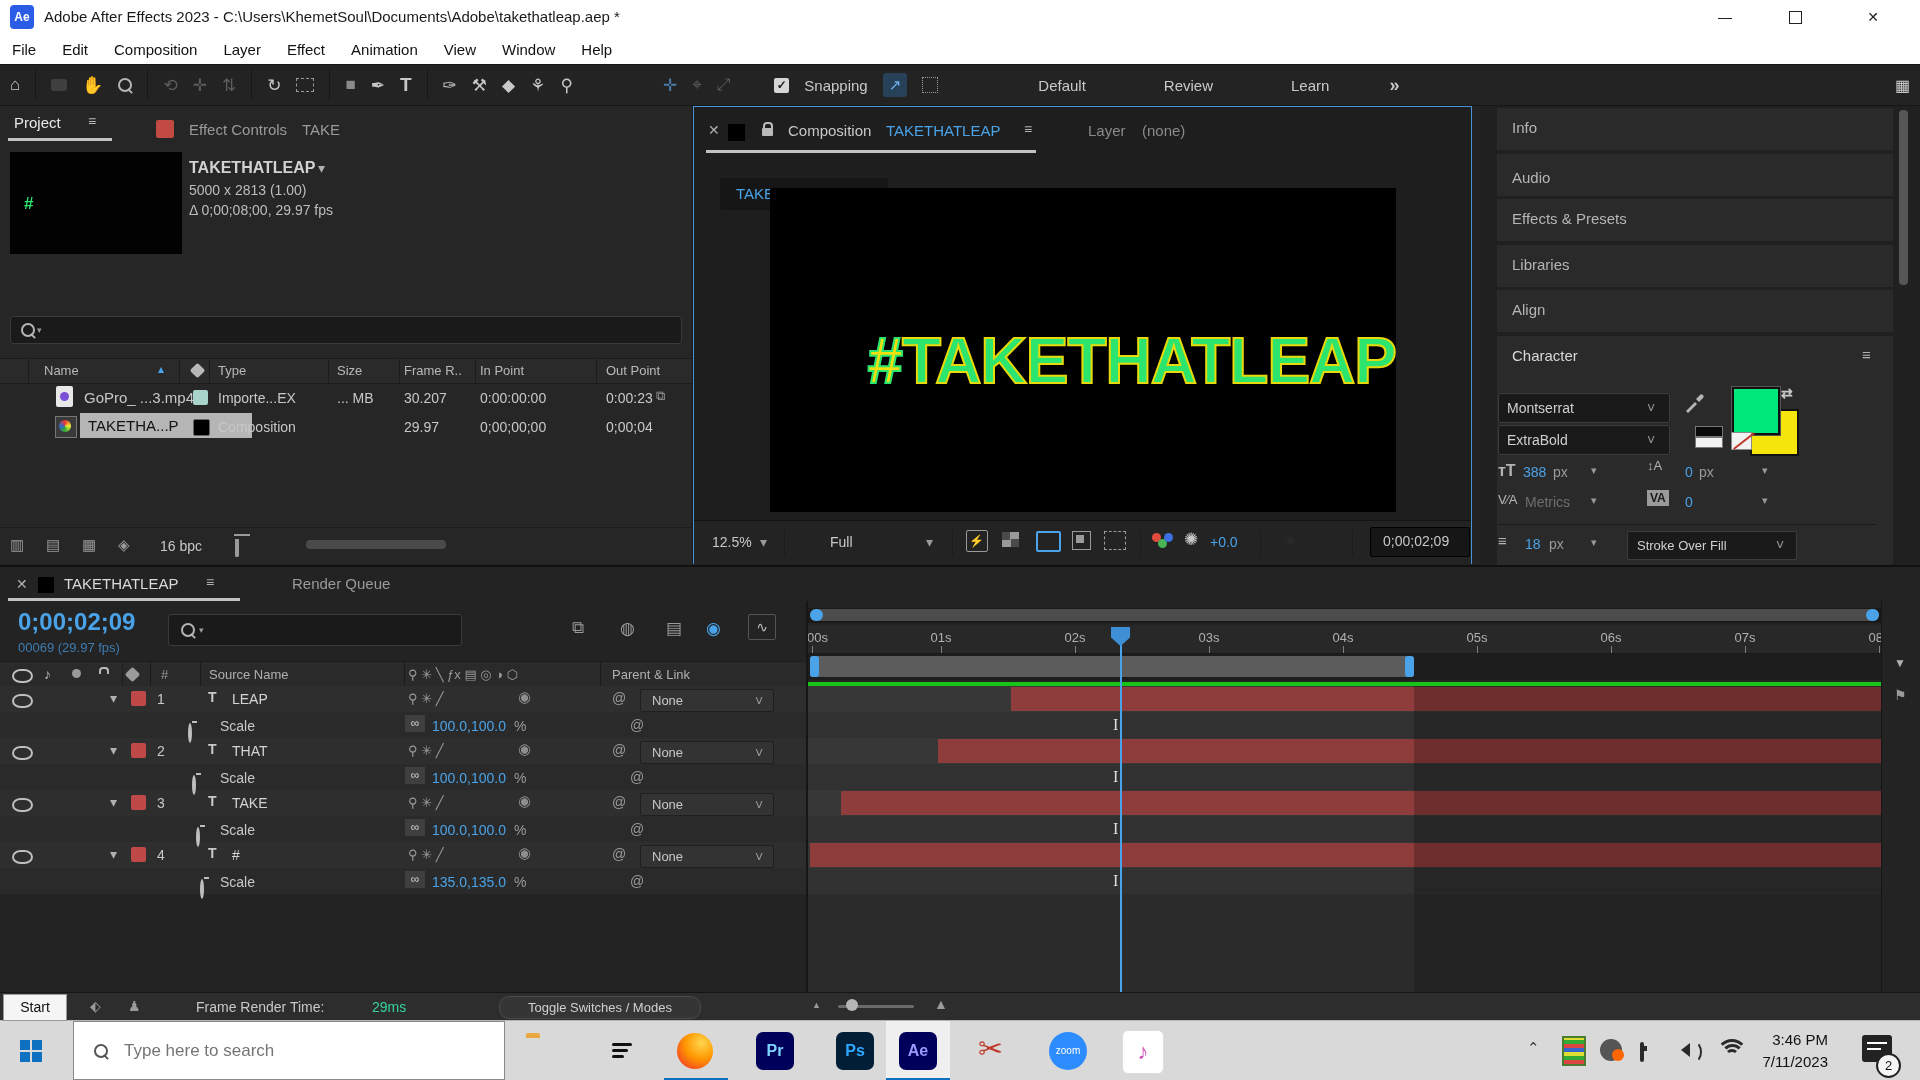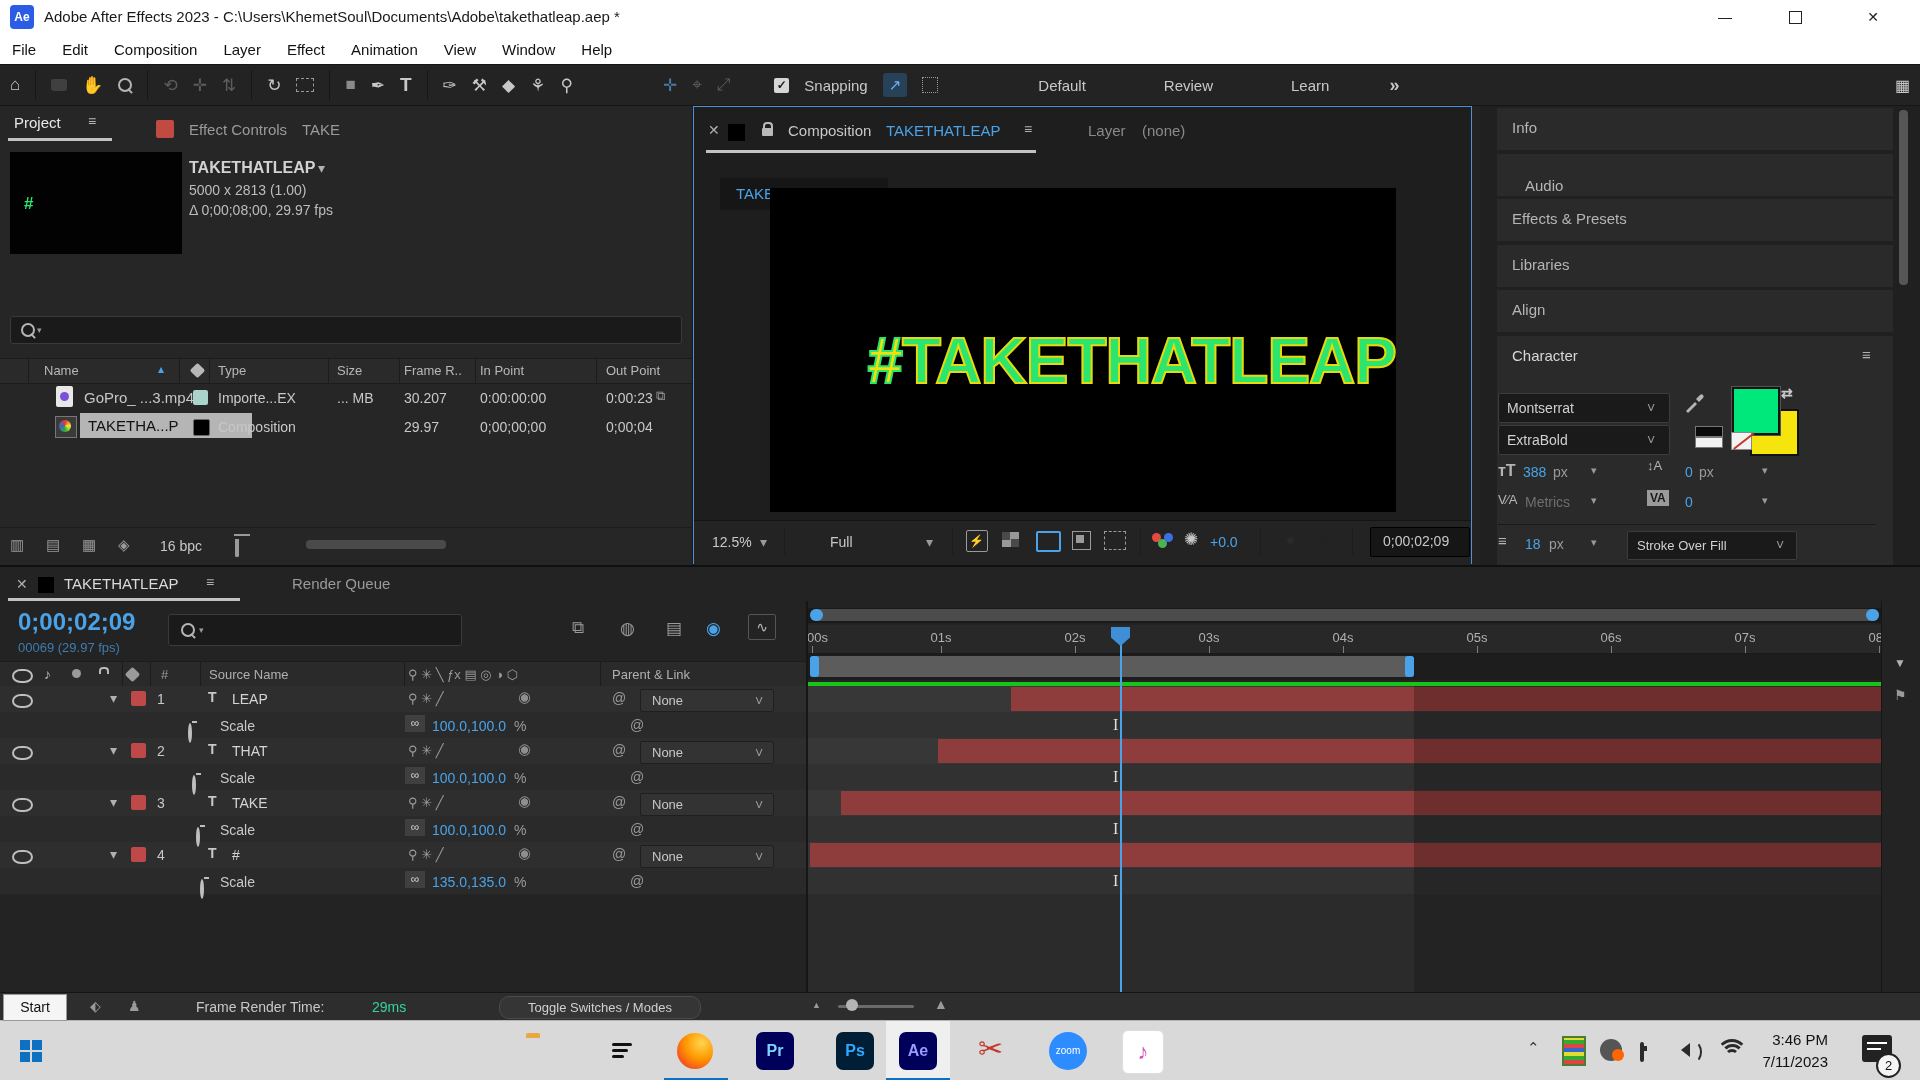--- a/index.html
+++ b/index.html
@@ -268,21 +268,21 @@
         <i class="ab t14" style="left:12px;top:5px;color:#c8c8c8;font-style:normal;">0;00;02;09</i>
       </span>
   </div>
 
   
   <div class="ab" style="left:1480px;top:106px;width:440px;height:459px;background:#202020;overflow:hidden;">
     <div class="ab sbitem" style="left:17px;top:2px;width:396px;height:42px;">
         <span class="ab" style="left:15px;top:11px;">Info</span>
       </div>
     <div class="ab sbitem" style="left:17px;top:48px;width:396px;height:42px;">
-        <span class="ab" style="left:15px;top:23px;margin-left:13px;">Audio</span>
+        <span class="ab" style="left:15px;top:15px;">Audio</span>
       </div>
     <div class="ab sbitem" style="left:17px;top:93px;width:396px;height:42px;">
         <span class="ab" style="left:15px;top:11px;">Effects &amp; Presets</span>
       </div>
     <div class="ab sbitem" style="left:17px;top:139px;width:396px;height:42px;">
         <span class="ab" style="left:15px;top:11px;">Libraries</span>
       </div>
     <div class="ab sbitem" style="left:17px;top:184px;width:396px;height:42px;">
         <span class="ab" style="left:15px;top:11px;">Align</span>
       </div>
@@ -557,20 +557,24 @@
   <div class="ab" style="left:3px;top:994px;width:62px;height:25px;background:#f5f5f5;border:1px solid #999;color:#111;text-align:center;line-height:25px;font-size:14px;z-index:20;">Start</div>
 
   
   <div class="ab" style="left:0;top:1020px;width:1920px;height:60px;background:#D9D9D9;border-top:1px solid #b5b5b5;">
     <span class="winlogo ab" style="left:20px;top:19px;">
         <i></i>
         <i></i>
         <i></i>
         <i></i>
       </span>
+    <span class="ab" style="left:73px;top:0px;width:432px;height:59px;background:#ffffff;border:1px solid #8a8a8a;box-sizing:border-box;">
+      <i class="mag magd ab" style="left:20px;top:22px;"></i>
+      <input class="ab" style="left: 48px; top: 14px; width: 360px; height: 28px; border: none; outline: none; font-size: 17px; color: rgb(74, 74, 74); font-family: &quot;Liberation Sans&quot;, sans-serif;" placeholder="Type here to search">
+    </span>
     <span class="folder ab" style="left:526px;top:17px;"></span>
     <span class="spot ab" style="left:604px;top:12px;"><i style="top:10px;width:20px;"></i><i style="top:16px;width:16px;"></i><i style="top:22px;width:12px;"></i></span>
     <span class="ffx ab" style="left:677px;top:12px;"></span>
     <span class="appsq ab" style="left:756px;top:11px;background:#00005B;color:#7dd3fc;">Pr</span>
     <span class="appsq ab" style="left:836px;top:11px;background:#001E36;color:#31A8FF;text-align:right;">Ps</span>
     <span class="ab" style="left:886px;top:0;width:64px;height:60px;background:#EFEFEF;"></span>
     <span class="appsq ab" style="left:899px;top:11px;background:#00005B;color:#9999FF;">Ae</span>
     <span class="ab" style="left:664px;top:57px;width:64px;height:3px;background:#0E70C0;"></span>
     <span class="ab" style="left:886px;top:57px;width:64px;height:3px;background:#0E70C0;"></span>
     <span class="ab" style="left:978px;top:10px;font-size:30px;color:#C0392B;">✂</span>

